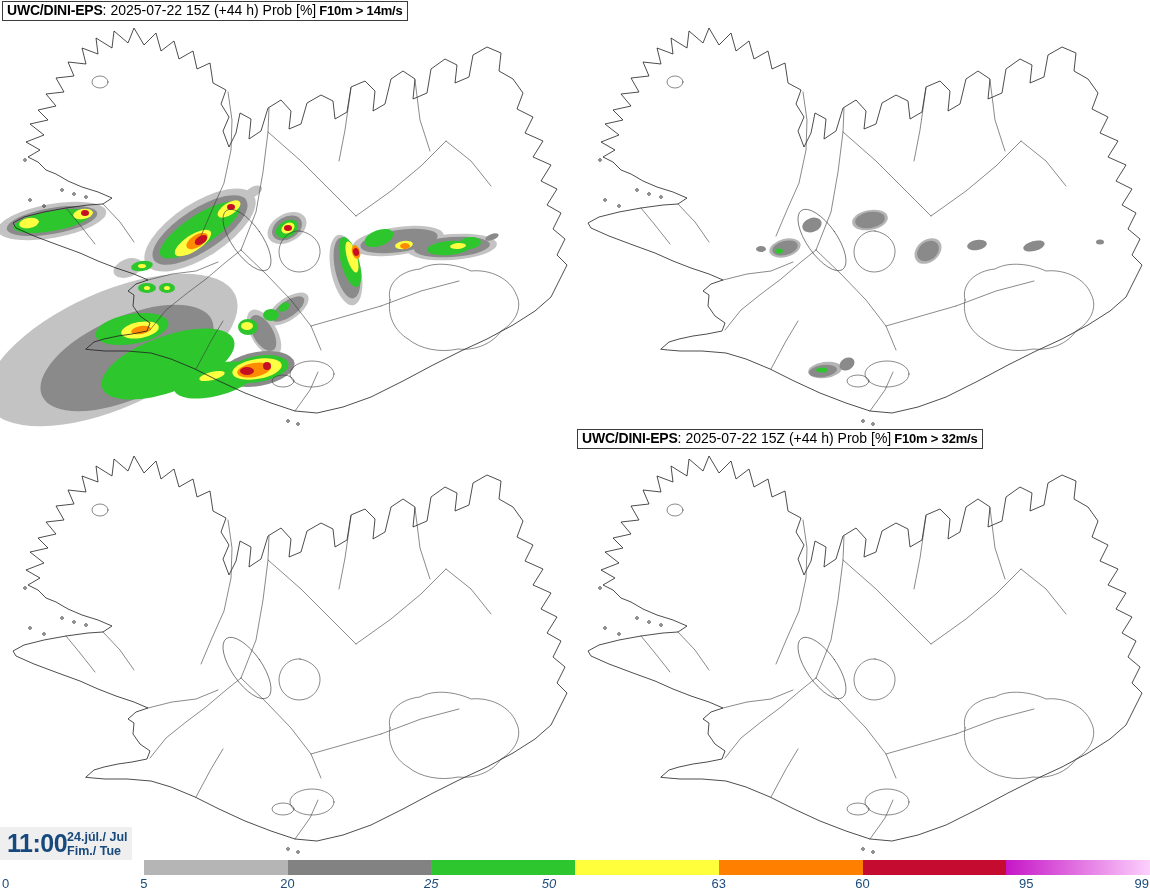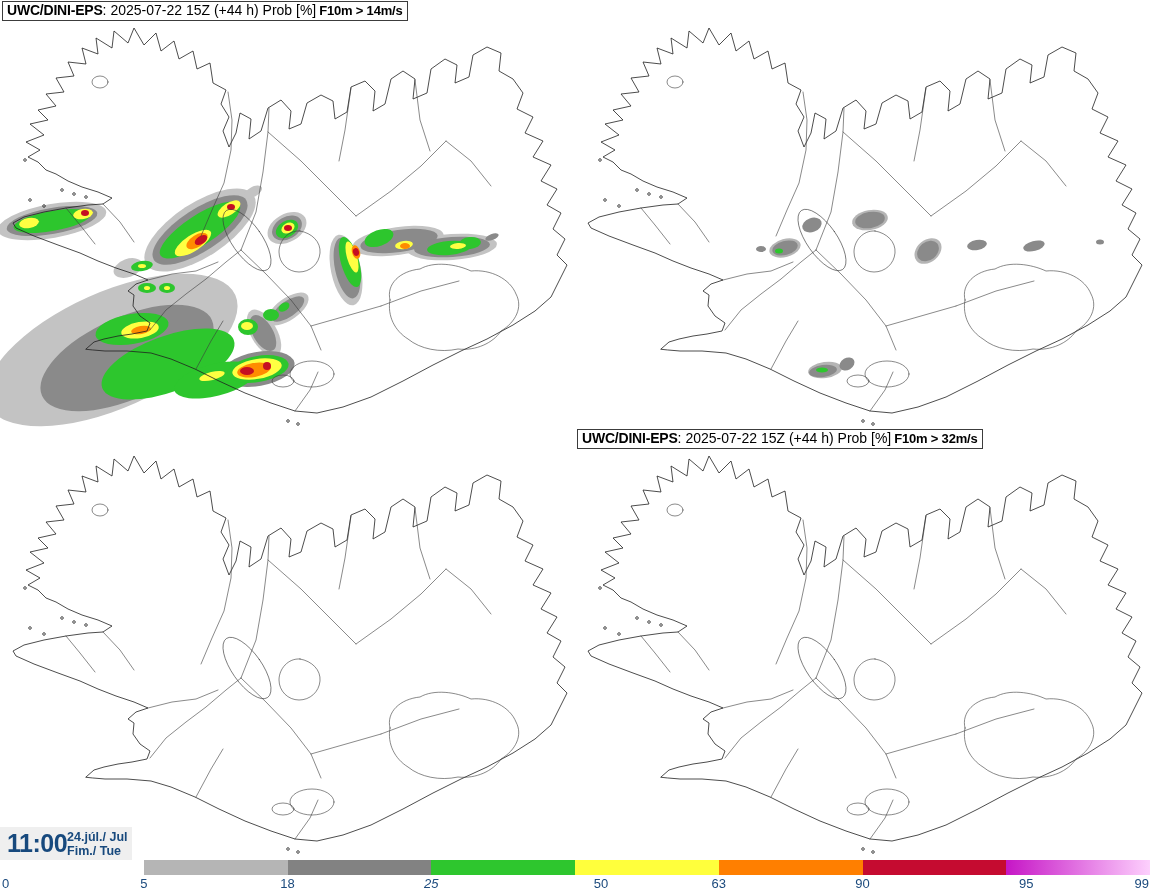--- a/index.html
+++ b/index.html
@@ -200,22 +200,22 @@
       <div class="cseg" style="background: rgb(130, 130, 130);"></div>
       <div class="cseg" style="background: rgb(46, 198, 46);"></div>
       <div class="cseg" style="background: rgb(255, 255, 60);"></div>
       <div class="cseg" style="background: rgb(255, 127, 0);"></div>
       <div class="cseg" style="background: rgb(197, 11, 48);"></div>
       <div class="cseg" style="background: linear-gradient(to right, rgb(198, 22, 198), rgb(253, 208, 253));"></div>
     </div>
   <div id="cticks">
       <span class="ctick" style="left: 2px;">0</span>
       <span class="ctick" style="left: 143.75px; transform: translateX(-50%);">5</span>
-      <span class="ctick" style="left: 287.5px; transform: translateX(-50%);">18</span>
+      <span class="ctick" style="left: 287.5px; transform: translateX(-50%);">20</span>
       <span class="ctick" style="left: 431.25px; transform: translateX(-50%); font-style: italic;">25</span>
-      <span class="ctick" style="left: 601px; transform: translateX(-50%);">50</span>
+      <span class="ctick" style="left: 549px; transform: translateX(-50%); font-style: italic;">50</span>
       <span class="ctick" style="left: 718.75px; transform: translateX(-50%);">63</span>
-      <span class="ctick" style="left: 862.5px; transform: translateX(-50%);">90</span>
+      <span class="ctick" style="left: 862.5px; transform: translateX(-50%);">60</span>
       <span class="ctick" style="left: 1006.25px; transform: translateX(-50%); margin-left: 20px;">95</span>
       <span class="ctick" style="right: 1px;">99</span>
     </div>
 
 </div>
 
 </body></html>

